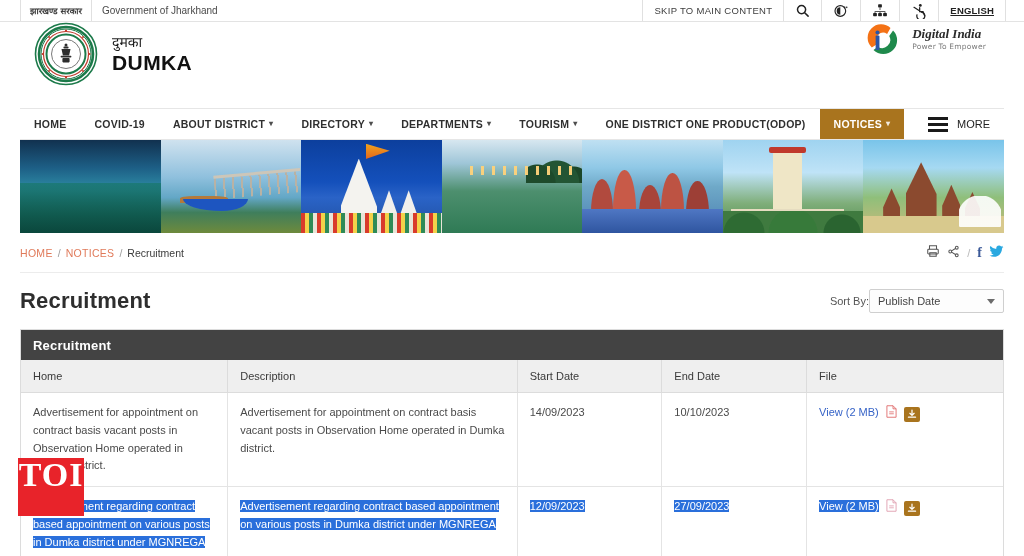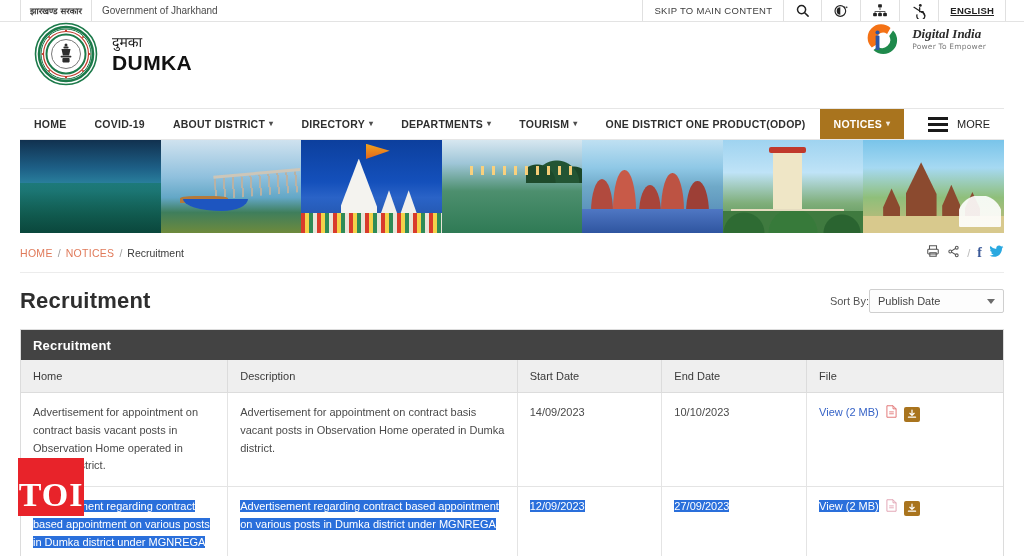--- a/index.html
+++ b/index.html
@@ -225,21 +225,21 @@
   }
   
   .sel { background: #2a6fdb; color: #fff; box-decoration-break: clone;
          -webkit-box-decoration-break: clone; }
   tr.selected .viewlink { color: #fff; }
 
   
   .toi {
     position: absolute; left: 18px; top: 458px;
     width: 66px; height: 58px; background: #e8232a;
-    display: flex; align-items: flex-end; justify-content: center;
+    display: flex; justify-content: center;
     z-index: 40; overflow: hidden;
   }
   .toi span {
     font-family: "Liberation Serif", serif;
     font-size: 34px; font-weight: bold; color: #fff;
     letter-spacing: 1px; line-height: 1; padding-bottom: 4px;
   }
 </style>
 </head>
 <body>

